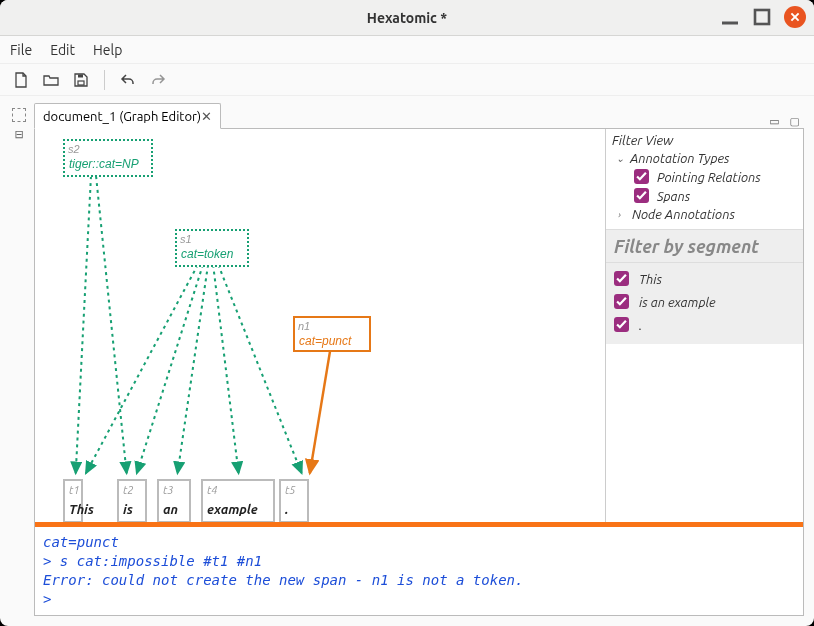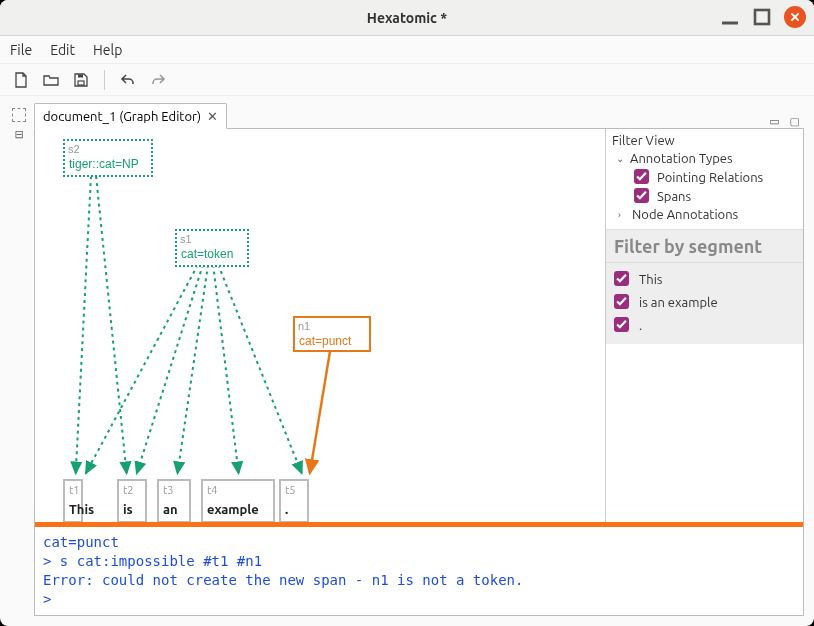--- a/index.html
+++ b/index.html
@@ -14,24 +14,24 @@
   .menubar span { cursor: default; }
   .toolbar { height: 32px; padding: 0 10px; display: flex; align-items: center; gap: 8px; border-bottom:1px solid #eee;}
   .tb-icon { width:22px; height:22px; display:flex; align-items:center; justify-content:center; color:#444; }
   .tb-icon svg { width:16px; height:16px; }
   .tb-sep { width:1px; height:20px; background:#ccc; margin:0 4px; }
   .content { flex:1; display:flex; flex-direction:row; padding: 6px 10px 10px 10px; gap: 6px; }
   .left-gutter { width:18px; padding-top:6px; display:flex; flex-direction:column; align-items:center; gap:6px;}
   .gutter-icon { width:14px; height:14px; border:1px dashed #888; }
   .main-col { flex:1; display:flex; flex-direction:column; }
   .tabbar { height:26px; display:flex; align-items:flex-end; position:relative; }
-  .tab { border:1px solid #bbb; border-bottom:1px solid #fff; background:#fff; height:26px; padding:0 8px; display:flex; align-items:center; gap:6px; font-size:13px; border-radius:2px 2px 0 0; margin-bottom:-1px; }
+  .tab { border:1px solid #bbb; border-bottom:1px solid #fff; background:#fff; height:26px; padding:0 8px; display:flex; align-items:center; font-size:13px; border-radius:2px 2px 0 0; margin-bottom:-1px; }
   .tab .tab-close { font-size:13px; color:#555;}
   .tab-right { margin-left:auto; display:flex; gap:10px; padding-right:4px; color:#666; font-size:11px;}
-  .editor-body { flex:1; border:1px solid #bbb; background:#fff; display:flex; flex-direction:column; }
+  .editor-body { flex:1; border:1px solid #bbb; background:#fff; display:flex; flex-direction:column;font-style:italic; }
   .editor-split { flex:1; display:flex; overflow:hidden; }
   .graph-area { flex:1; position:relative; background:#fff; }
   .side-panel { width:198px; border-left:1px solid #ccc; background:#fff; display:flex; flex-direction:column; }
   .panel-title { font-size:13px; color:#333; padding:4px 6px 2px 6px; }
   .tree-row { display:flex; align-items:center; gap:4px; padding:2px 6px 2px 10px; font-size:13px; color:#333; }
   .tree-row .caret { width:10px; display:inline-block; color:#666; font-size:10px; }
   .chk { width:15px; height:15px; border-radius:3px; background:#9b2d7f; display:inline-flex; align-items:center; justify-content:center; margin-right:4px; }
   .chk svg { width:11px; height:11px; }
   .seg-header { margin-top:6px; padding:6px 8px; background:#eeeeee; color:#888; font-weight:600; font-size:18px; border-top:1px solid #ddd; border-bottom:1px solid #ddd; }
   .seg-list { background:#eeeeee; padding:4px 0 8px 0;}

